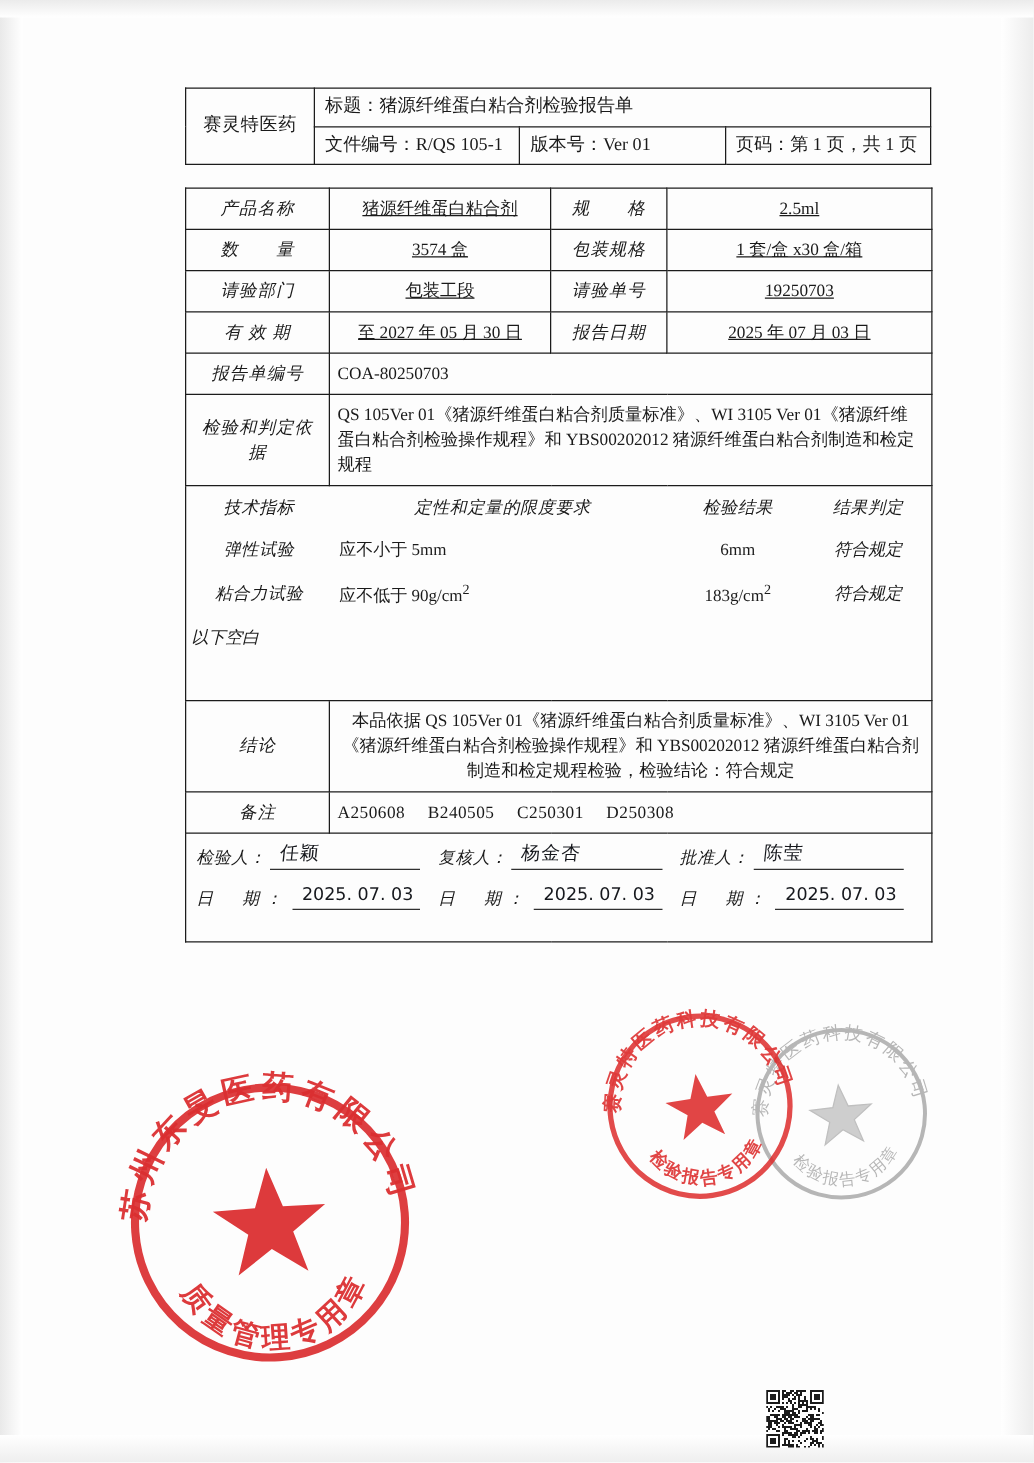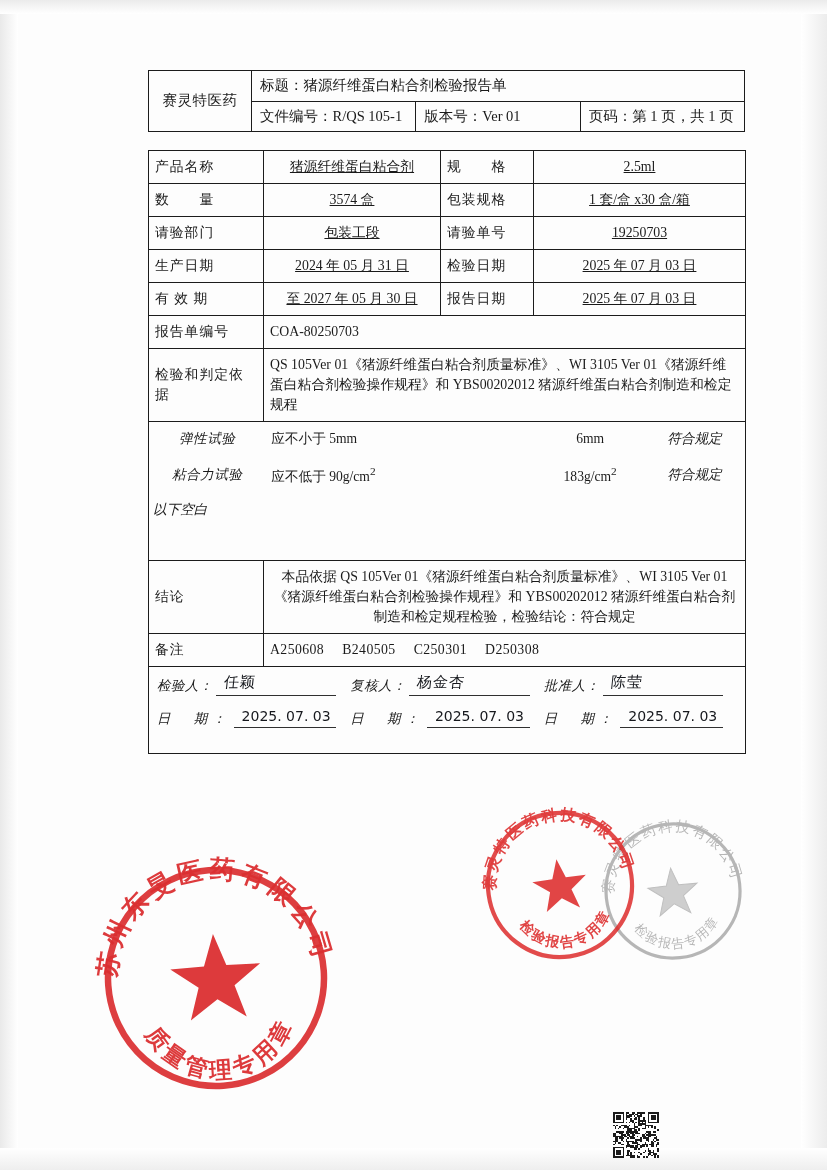--- a/index.html
+++ b/index.html
@@ -58,20 +58,22 @@
   }
   table.main td {
     border: 1.4px solid #1c1c1c;
     padding: 6px 6px;
     font-size: 13.8px;
     line-height: 1.45;
     vertical-align: middle;
     height: 30px;
   }
   .lbl {
+    text-align: center;
+    font-style: italic;
     font-family: "Liberation Serif", "DejaVu Serif", serif;
     font-size: 13.8px;
     letter-spacing: 1px;
   }
   .val { text-align: center; text-decoration: underline; }
   .val-left { text-align: left; padding-left: 10px; }
   .c1 { width: 115px; }
   .c2 { width: 177px; }
   .c3 { width: 93px; }
   .c4 { width: 212px; }
@@ -198,46 +200,46 @@
         <td class="lbl c3">包装规格</td>
         <td class="val c4">1 套/盒 x30 盒/箱</td>
       </tr>
       <tr>
         <td class="lbl c1">请验部门</td>
         <td class="val c2">包装工段</td>
         <td class="lbl c3">请验单号</td>
         <td class="val c4">19250703</td>
       </tr>
       <tr>
-        <td class="lbl c1">生产日期</td>
-        <td class="val c2">2024 年 05 月 31 日</td>
-        <td class="lbl c3">检验日期</td>
-        <td class="val c4">2025 年 07 月 03 日</td>
-      </tr>
-      <tr>
         <td class="lbl c1">有 效 期</td>
         <td class="val c2">至 2027 年 05 月 30 日</td>
         <td class="lbl c3">报告日期</td>
         <td class="val c4">2025 年 07 月 03 日</td>
       </tr>
 
       <tr>
         <td class="lbl c1">报告单编号</td>
         <td class="val-left" colspan="3">COA-80250703</td>
       </tr>
 
       <tr>
         <td class="lbl c1">检验和判定依据</td>
         <td class="basis-text" colspan="3">QS 105Ver 01《猪源纤维蛋白粘合剂质量标准》、WI 3105 Ver 01《猪源纤维蛋白粘合剂检验操作规程》和 YBS00202012 猪源纤维蛋白粘合剂制造和检定规程</td>
       </tr>
 
       <tr>
         <td class="spec-cell" colspan="4">
           <table class="spec">
             <tbody>
+                  <tr>
+              <td class="s1 s3h">技术指标</td>
+              <td class="s2 s2h">定性和定量的限度要求</td>
+              <td class="s3 s3h">检验结果</td>
+              <td class="s4 s4h">结果判定</td>
+            </tr>
             <tr>
               <td class="s1">弹性试验</td>
               <td class="s2">应不小于 5mm</td>
               <td class="s3">6mm</td>
               <td class="s4">符合规定</td>
             </tr>
             <tr>
               <td class="s1">粘合力试验</td>
               <td class="s2"><span>应不低于 90g/cm</span><sup>2</sup></td>
               <td class="s3"><span>183g/cm</span><sup>2</sup></td>

